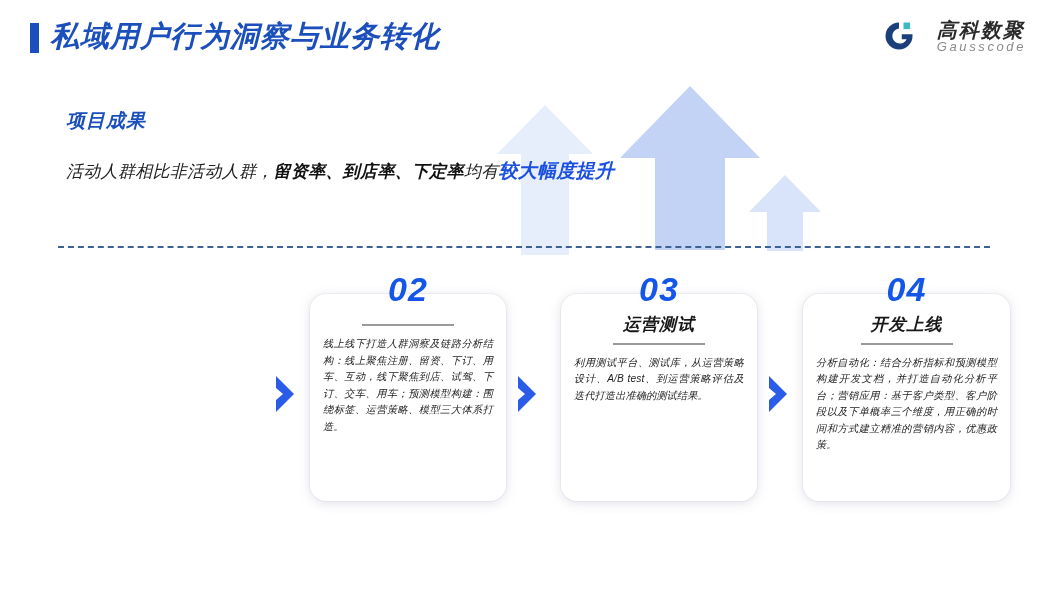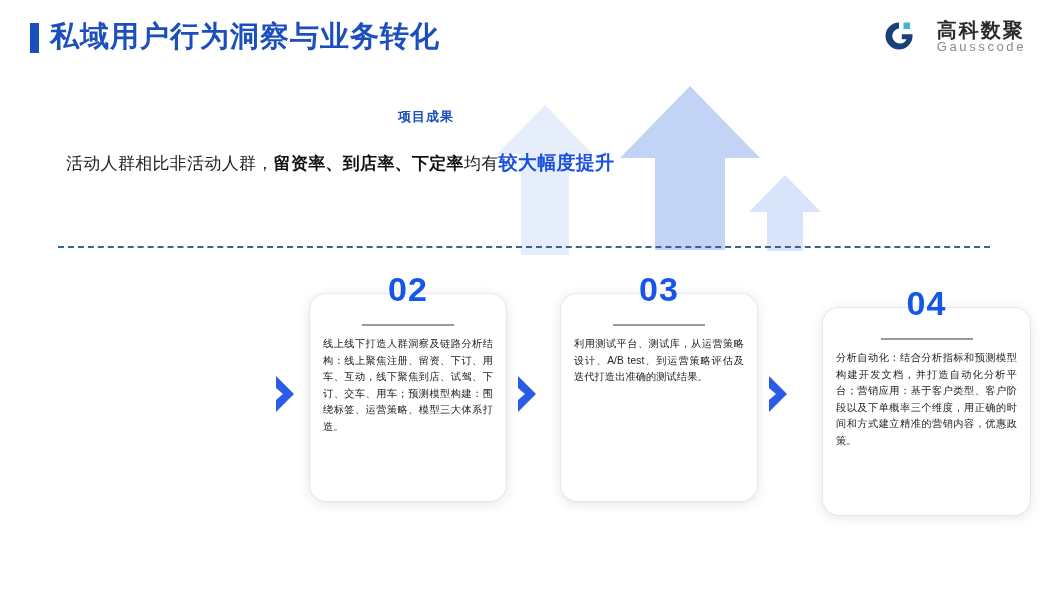--- a/index.html
+++ b/index.html
@@ -7,20 +7,21 @@
     padding: 0;
     background: #ffffff;
   }
   #slide {
     position: relative;
     width: 1048px;
     height: 591px;
     background: #ffffff;
     overflow: hidden;
     font-family: "Liberation Sans", "DejaVu Sans", sans-serif;
+    font-style: italic;
   }
 
   
   #header-bar {
     position: absolute;
     left: 0; top: 0;
     width: 1048px; height: 78px;
   }
   #title-accent {
     position: absolute;
@@ -75,26 +76,25 @@
     position: absolute;
   }
 
   
   #results {
     position: absolute;
     left: 66px; top: 108px;
     width: 720px;
   }
   #results-heading {
-    font-size: 13px;
+    font-size: 19px;
     font-weight: bold;
     color: #1b4fbb;
     letter-spacing: 1px;
     margin: 0 0 24px 0;
-    text-align: center;
   }
   .result-line {
     font-size: 17px;
     color: #222222;
     margin-bottom: 19px;
     white-space: nowrap;
     letter-spacing: 0.3px;
   }
   .stat {
     color: #1a4fe0;
@@ -255,32 +255,34 @@
     </div>
     <div class="step-chevron" style="left:516px;">
       <svg width="22" height="36" viewBox="0 0 22 36" aria-hidden="true">
         <polygon points="2,0 20,18 2,36 2,24 9,18 2,12" fill="#2a5ce8"></polygon>
       </svg>
     </div>
 
     <div class="step" style="left:561px;">
       <div class="step-number">03</div>
       <div class="step-card">
+        <div class="step-title">运营测试</div>
         <div class="step-rule"></div>
         <div class="step-body">利用测试平台、测试库，从运营策略设计、A/B test、到运营策略评估及迭代打造出准确的测试结果。</div>
       </div>
     </div>
     <div class="step-chevron" style="left:767px;">
       <svg width="22" height="36" viewBox="0 0 22 36" aria-hidden="true">
         <polygon points="2,0 20,18 2,36 2,24 9,18 2,12" fill="#2a5ce8"></polygon>
       </svg>
     </div>
 
-    <div class="step" style="left:823px; width:207px;margin-top:14px;">
+    <div class="step" style="left:803px; width:207px;">
       <div class="step-number" style="width:207px;">04</div>
       <div class="step-card" style="width:207px;">
+        <div class="step-title">开发上线</div>
         <div class="step-rule"></div>
         <div class="step-body">分析自动化：结合分析指标和预测模型构建开发文档，并打造自动化分析平台；营销应用：基于客户类型、客户阶段以及下单概率三个维度，用正确的时间和方式建立精准的营销内容，优惠政策。</div>
       </div>
     </div>
 
   </div>
 </div>
 
 </body></html>

